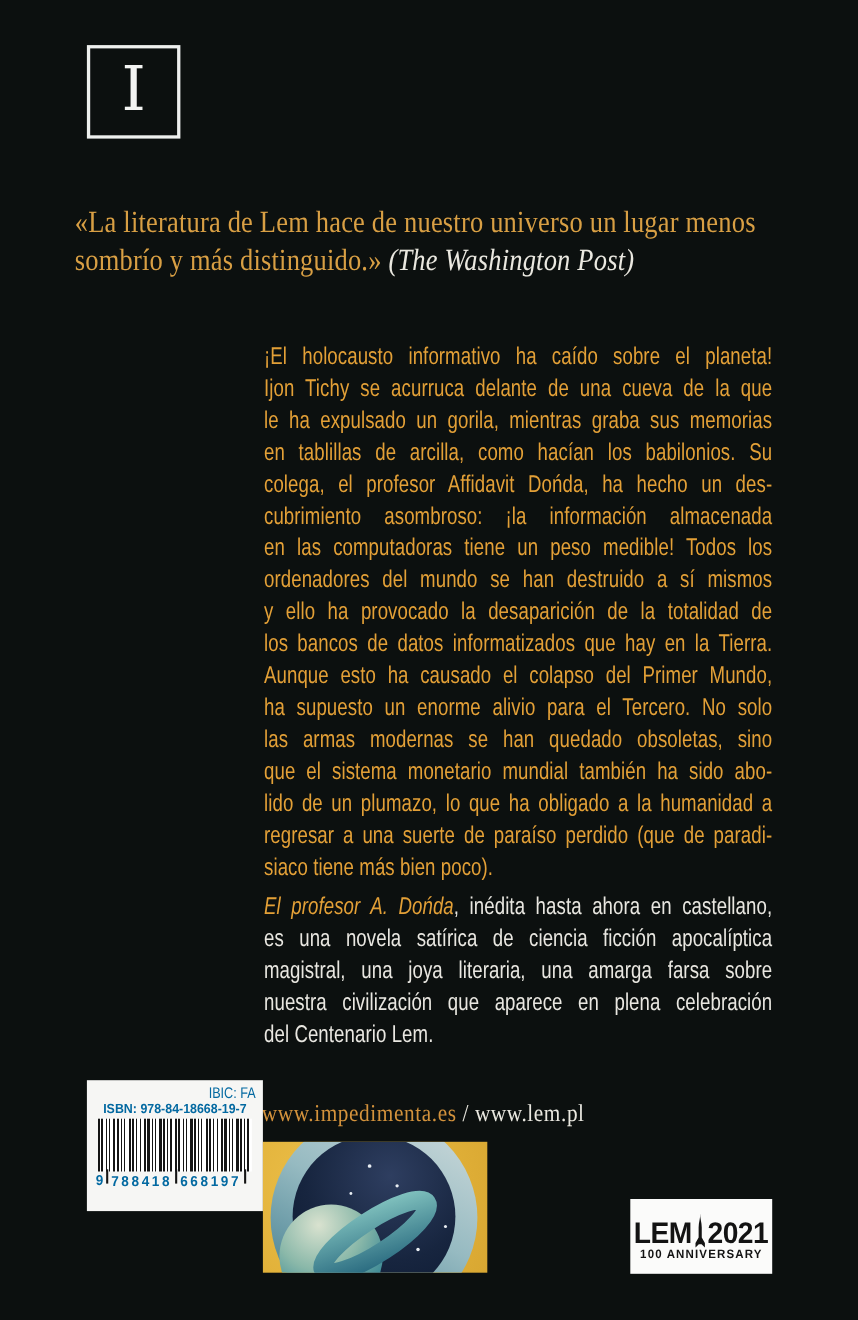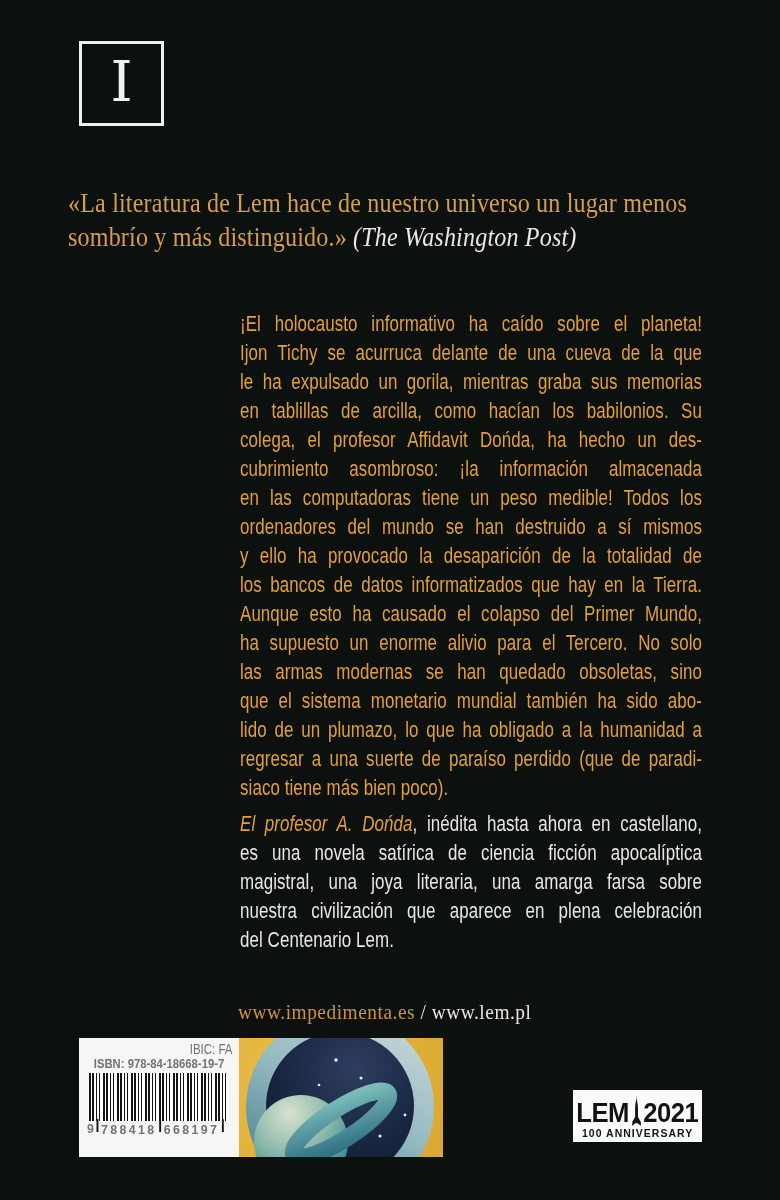--- a/index.html
+++ b/index.html
@@ -41,22 +41,22 @@
   .websites{
     position:absolute; left:238px; top:999px;
     font-family:"Liberation Serif", "DejaVu Serif", serif;
     font-size:22px; line-height:26px; letter-spacing:0.6px;
     transform:scaleX(0.88); transform-origin:0 0;
     color:#eae8e0; white-space:nowrap;
   }
   .websites .gold{ color:#d3923c; }
   
   .barcode{
-    position:absolute; left:79px; top:1038px; width:160px; height:119px;
-    background:#f6f6f4; color:#737373; overflow:hidden;
+    position:absolute; left:79px; top:982px; width:160px; height:119px;
+    background:#f6f6f4; color:#0369a1; overflow:hidden;
   }
   .barcode .ibic{
     text-align:right; padding:4px 8px 0 0; font-size:14px; line-height:15px;
     transform:scaleX(0.82); transform-origin:100% 0;
   }
   .barcode .isbn{
     text-align:center; font-size:12px; font-weight:bold; line-height:14px;
     transform:scaleX(0.94); transform-origin:50% 0; white-space:nowrap;
   }
   .barcode .bars{
@@ -73,21 +73,21 @@
   .barcode .guard{ width:2px; height:13px; background:#141414; margin-top:-2px; }
   .barcode .dgroup{ letter-spacing:2.5px; padding-top:1px; }
   
   .cover-thumb{
     position:absolute; left:239px; top:1038px; width:204px; height:119px;
     overflow:hidden; background:radial-gradient(circle at 30% 35%, #ecc04a, #e0af37 70%, #d8a732);
   }
   .cover-thumb svg{ display:block; }
   
   .lem-badge{
-    position:absolute; left:573px; top:1090px; width:129px; height:52px;
+    position:absolute; left:573px; top:1090px; width:129px; height:68px;
     background:#fbfbfa; display:flex; flex-direction:column;
     align-items:center; justify-content:center; color:#131313;
   }
   .lem-badge .row{
     display:flex; align-items:flex-end; font-weight:bold; font-size:27px; line-height:26px;
     letter-spacing:-0.5px; transform:scaleX(0.95); transform-origin:50% 50%;
   }
   .lem-badge .rocket{ margin:0 2px 1px 2px; position:relative; top:2px; }
   .lem-badge .sub{
     font-size:11px; font-weight:bold; letter-spacing:1.1px; line-height:13px;

